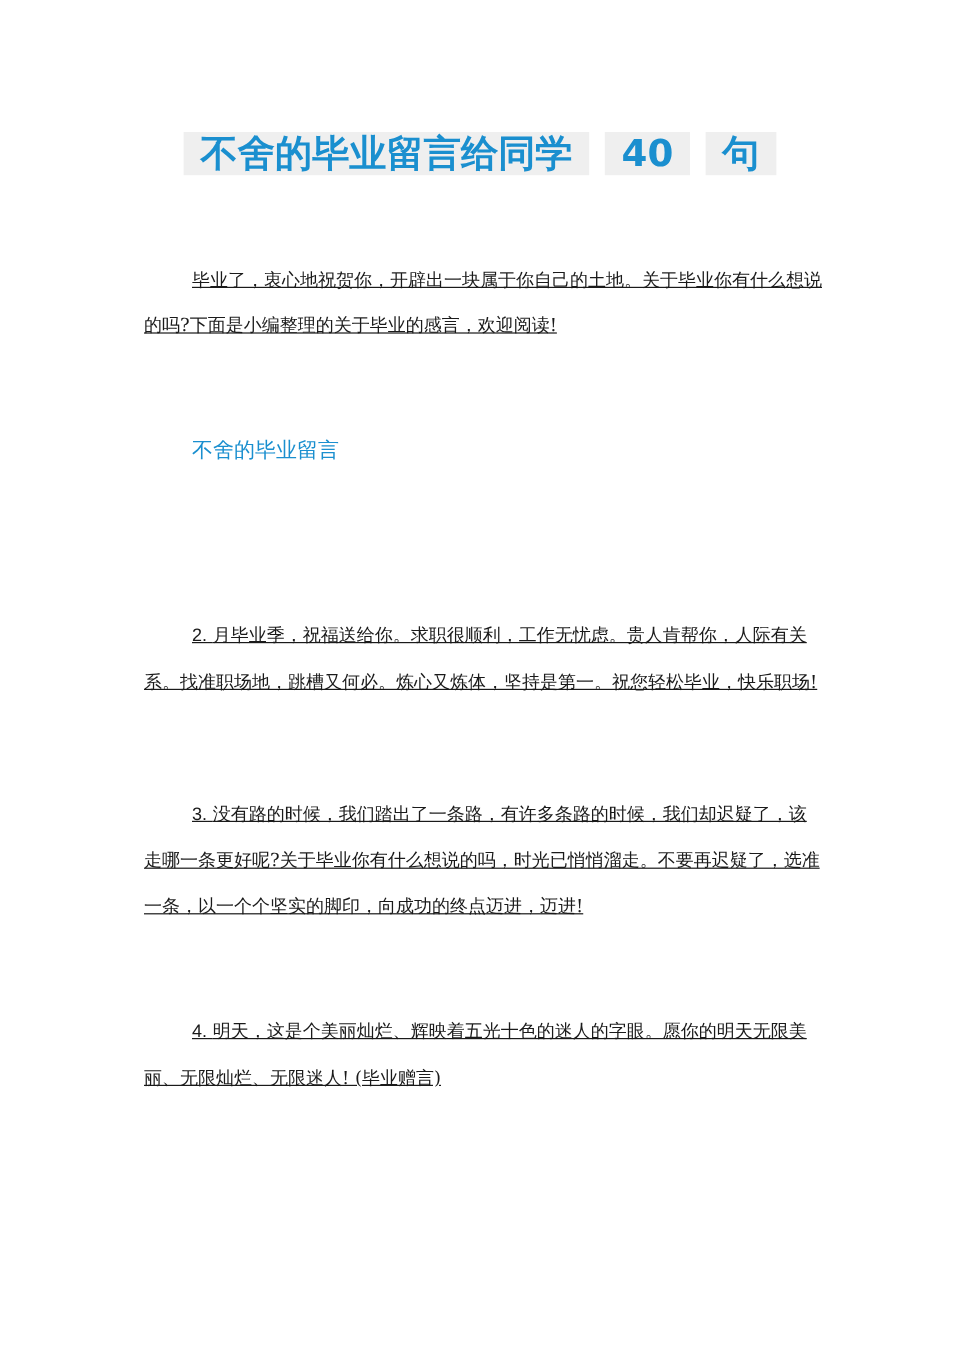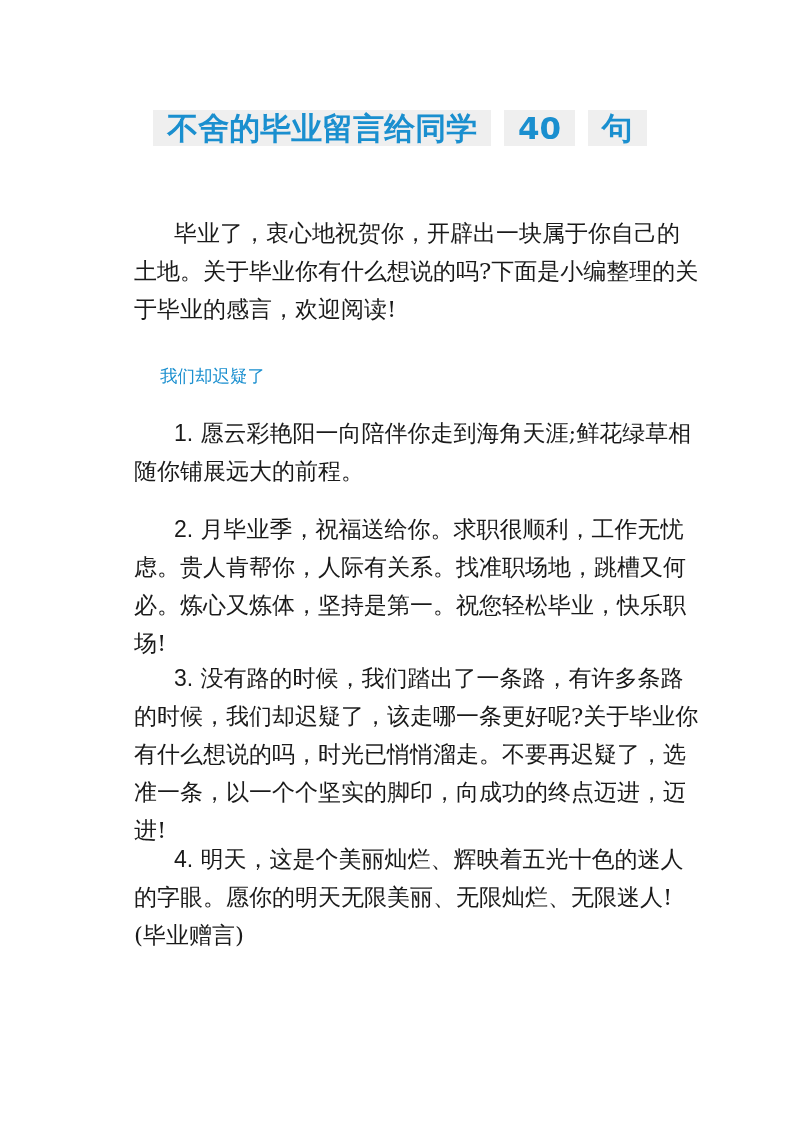--- a/index.html
+++ b/index.html
@@ -4,42 +4,38 @@
 <style>
   html, body { margin: 0; padding: 0; background: #ffffff; }
   body { width: 800px; height: 1132px; position: relative; overflow: hidden;
          font-family: "DejaVu Serif", "Liberation Serif", serif; color: #1a1a1a; }
   .page { position: absolute; left: 0; top: 0; width: 800px; height: 1132px; }
   .title { position: absolute; top: 106px; left: 0; width: 800px; text-align: center;
            font-family: "DejaVu Sans", "Liberation Sans", sans-serif; font-weight: bold;
            font-size: 31px; line-height: 44px; color: #1a8fcf; }
   .title span { background: #efefef; padding: 0 14px; }
   .title .gap { background: transparent; padding: 0 1px; }
-  .para { position: absolute; left: 134px; width: 565px; font-size: 23px; line-height: 38px; }
+  .para { position: absolute; left: 120px; width: 565px; font-size: 15px; line-height: 38px; text-decoration: underline; }
   .indent { text-indent: 40px; }
   .section { position: absolute; left: 160px; top: 357px; font-size: 17.5px; line-height: 38px;
              color: #1a8fcf; font-family: "DejaVu Sans", "Liberation Sans", sans-serif; }
   .num { font-family: "Liberation Sans", "DejaVu Sans", sans-serif; }
 </style>
 </head>
 <body>
 
 <div class="page">
   <div class="title">
     <span>不舍的毕业留言给同学</span><span class="gap"> </span><span>40</span><span class="gap"> </span><span>句</span>
   </div>
 
   <div class="para indent" style="top:214px;">毕业了，衷心地祝贺你，开辟出一块属于你自己的土地。关于毕业你有什么想说的吗?下面是小编整理的关于毕业的感言，欢迎阅读!</div>
 
-  <div class="section">我们却迟疑了</div>
+  <div class="section">不舍的毕业留言</div>
 
-  <div class="para indent" style="top:414px;">
-    <span class="num">1.</span>
-    <span>愿云彩艳阳一向陪伴你走到海角天涯;鲜花绿草相随你铺展远大的前程。</span>
-  </div>
 
   <div class="para indent" style="top:510px;">
     <span class="num">2.</span>
     <span>月毕业季，祝福送给你。求职很顺利，工作无忧虑。贵人肯帮你，人际有关系。找准职场地，跳槽又何必。炼心又炼体，坚持是第一。祝您轻松毕业，快乐职场!</span>
   </div>
 
   <div class="para indent" style="top:659px;">
     <span class="num">3.</span>
     <span>没有路的时候，我们踏出了一条路，有许多条路的时候，我们却迟疑了，该走哪一条更好呢?关于毕业你有什么想说的吗，时光已悄悄溜走。不要再迟疑了，选准一条，以一个个坚实的脚印，向成功的终点迈进，迈进!</span>
   </div>

